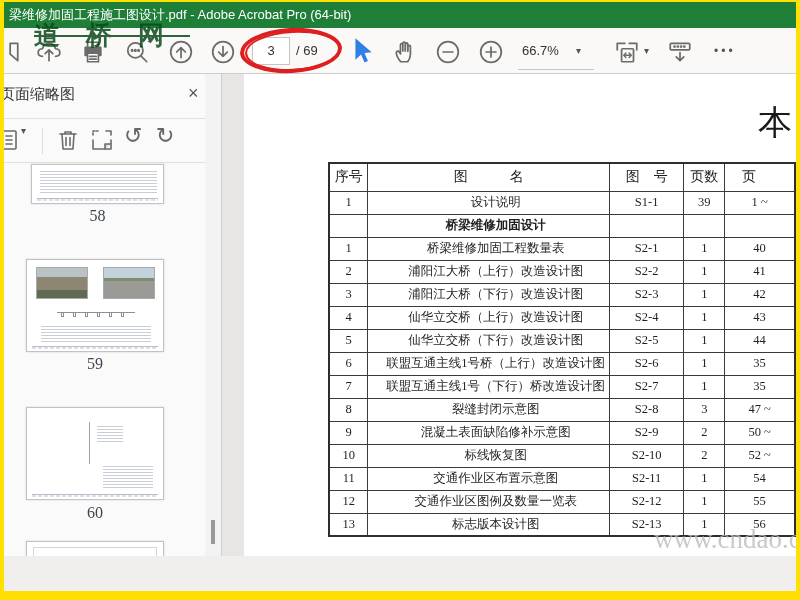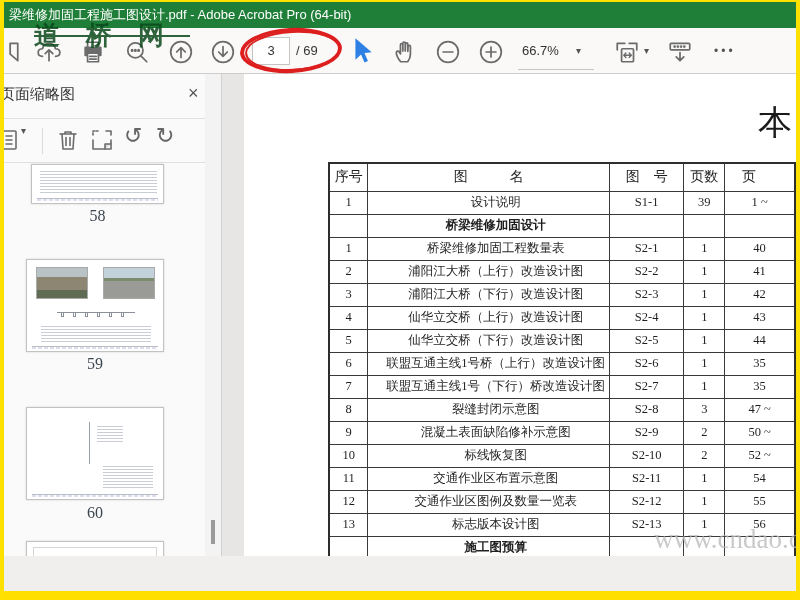--- a/index.html
+++ b/index.html
@@ -383,27 +383,20 @@
                 <td class="c3">1</td>
                 <td class="c4">55</td>
               </tr>
               <tr>
                 <td class="c0">13</td>
                 <td class="c1">标志版本设计图</td>
                 <td class="c2">S2-13</td>
                 <td class="c3">1</td>
                 <td class="c4">56</td>
               </tr>
-              <tr class="bold">
-                <td class="c0"></td>
-                <td class="c1">施工图预算</td>
-                <td class="c2"></td>
-                <td class="c3"></td>
-                <td class="c4"></td>
-              </tr>
             </tbody>
         </table>
 
         <div class="wm-doc">www.cndao.com</div>
       </div>
     </div>
   </div>
 </div>
 
 </body></html>

